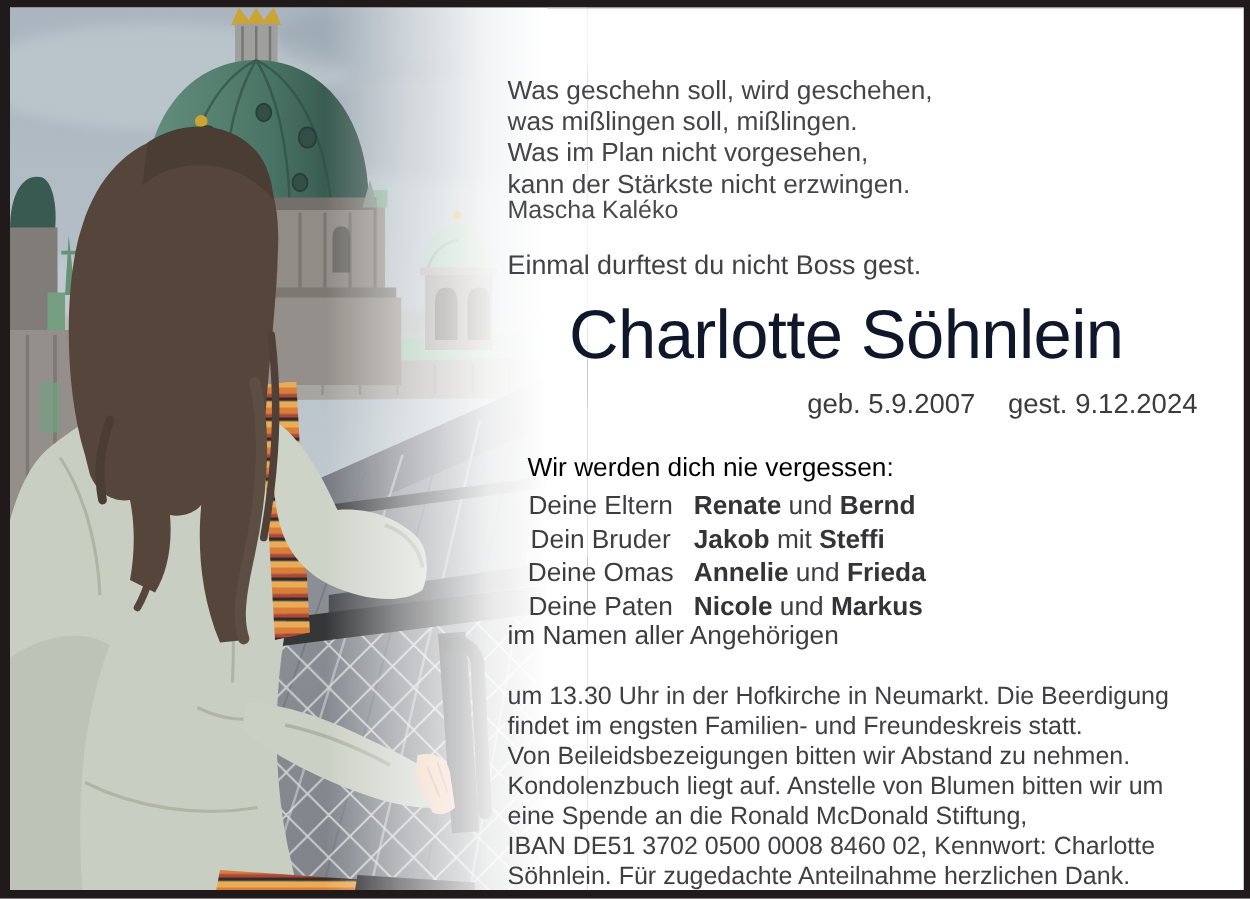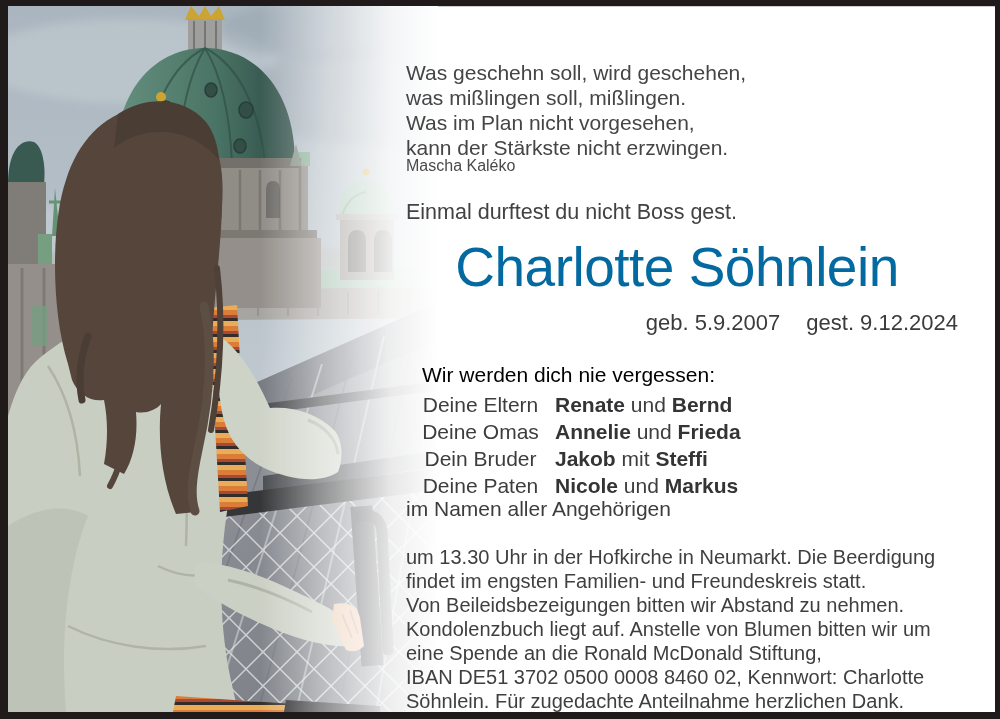--- a/index.html
+++ b/index.html
@@ -12,26 +12,26 @@
     border-width:6px 5px 7px 8px;
     background:#ffffff;
     overflow:hidden;
     font-family:"Liberation Sans","DejaVu Sans",sans-serif;
     color:#3f3f41;
   }
   .photo{position:absolute;left:0;top:0;width:462px;height:706px;}
   .top-hairline{position:absolute;left:430px;right:0;top:0;height:1px;background:#c2c2c2;opacity:.8;}
   .text-col{position:absolute;left:388px;top:0;width:562px;height:596px;margin-top:24px;}
   .poem{position:absolute;left:10px;top:30px;font-size:21px;line-height:25px;color:#454547;}
-  .poem-author{position:absolute;left:10px;top:127px;font-size:16px;color:#4a4a4c;}
+  .poem-author{position:absolute;left:10px;top:127px;font-size:20px;color:#4a4a4c;}
   .dedication{position:absolute;left:10px;top:170px;font-size:21.5px;color:#424244;}
   .deceased-name{
     position:absolute;left:0;top:206px;width:562px;
     text-align:center;font-size:55px;line-height:62px;
-    font-weight:500;letter-spacing:-0.5px;color:#0369a1;
+    font-weight:500;letter-spacing:-0.5px;color:#0f172a;
   }
   .dates{position:absolute;left:0;top:280px;width:562px;text-align:right;font-size:22px;color:#3b3b3d;}
   .dates .died{margin-left:26px;}
   .remember-intro{position:absolute;left:26px;top:333px;font-size:21px;color:#000000;}
   .family{position:absolute;left:10px;top:361px;font-size:21px;line-height:27px;color:#3d3d3f;}
   .family-row{display:flex;text-align:center;}
   .family-row .relation{width:149px;flex:0 0 149px;}
   .family-row b{font-weight:700;color:#343436;}
   .family-closing{position:absolute;left:10px;top:467px;font-size:21px;color:#3d3d3f;}
   .funeral{position:absolute;left:10px;top:515px;font-size:20px;line-height:24px;color:#3f3f41;}
@@ -321,26 +321,26 @@
     </div>
 
     <div class="remember-intro">Wir werden dich nie vergessen:</div>
 
     <div class="family">
       <div class="family-row">
         <span class="relation">Deine Eltern</span>
         <span><b>Renate</b><span> und </span><b>Bernd</b></span>
       </div>
       <div class="family-row">
+        <span class="relation">Dein Bruder</span>
+        <span><b>Jakob</b><span> mit </span><b>Steffi</b></span>
+      </div>
+      <div class="family-row">
         <span class="relation">Deine Omas</span>
         <span><b>Annelie</b><span> und </span><b>Frieda</b></span>
-      </div>
-      <div class="family-row">
-        <span class="relation">Dein Bruder</span>
-        <span><b>Jakob</b><span> mit </span><b>Steffi</b></span>
       </div>
       <div class="family-row">
         <span class="relation">Deine Paten</span>
         <span><b>Nicole</b><span> und </span><b>Markus</b></span>
       </div>
     </div>
 
     <div class="family-closing">im Namen aller Angehörigen</div>
 
     <div class="funeral">

